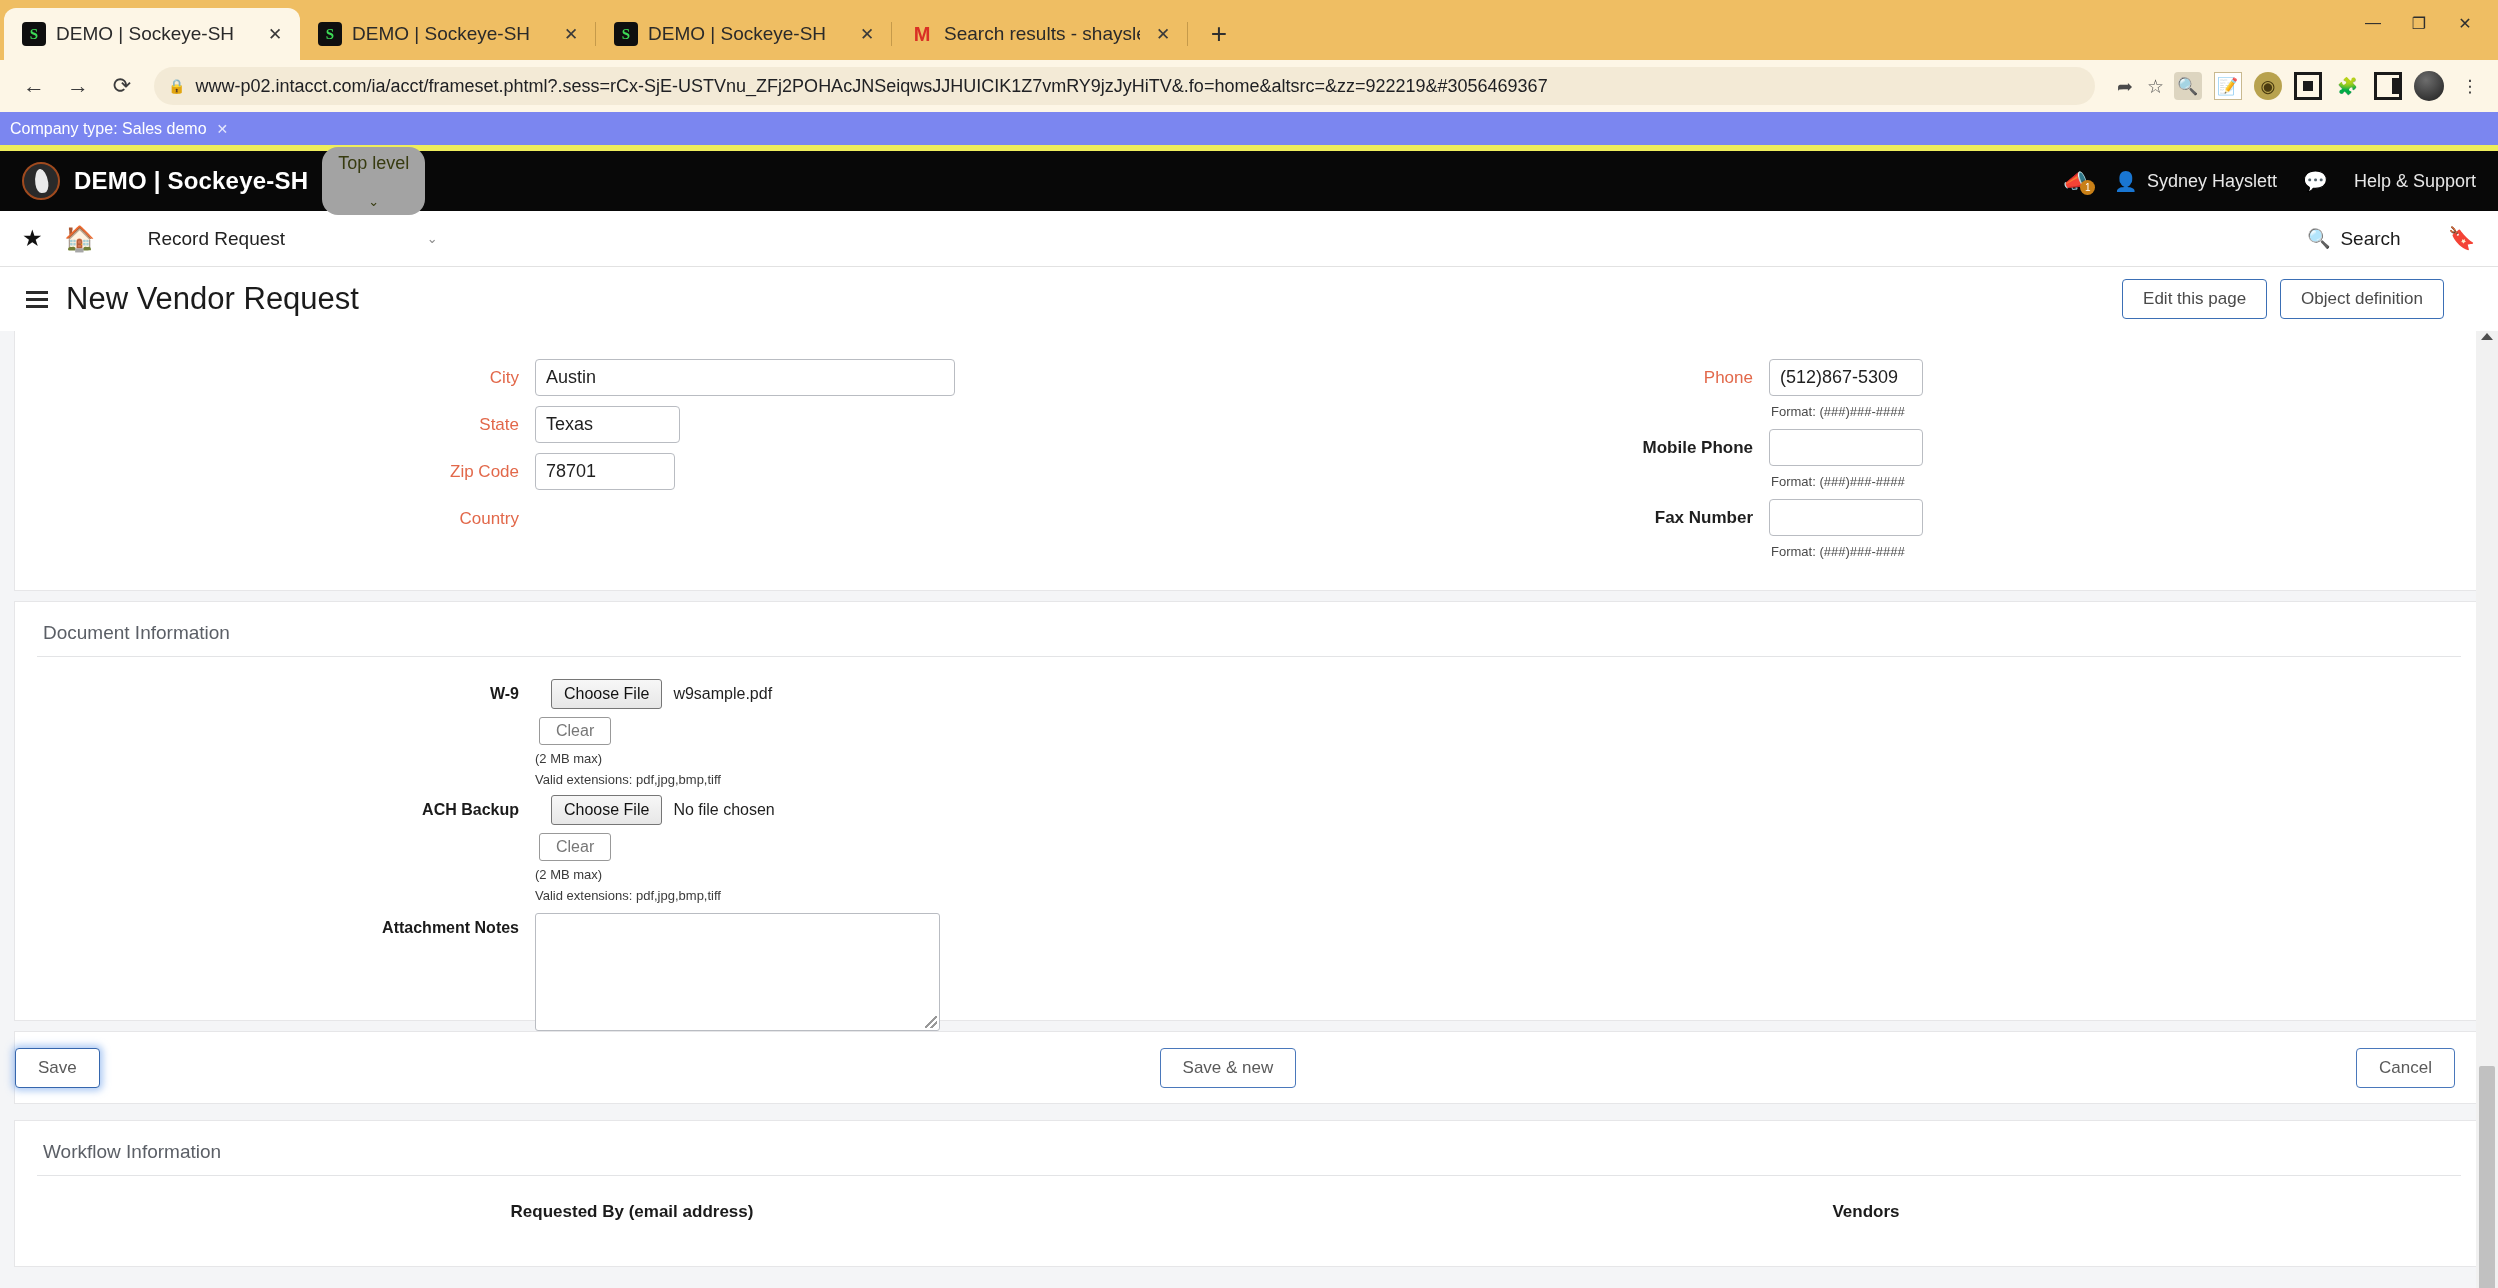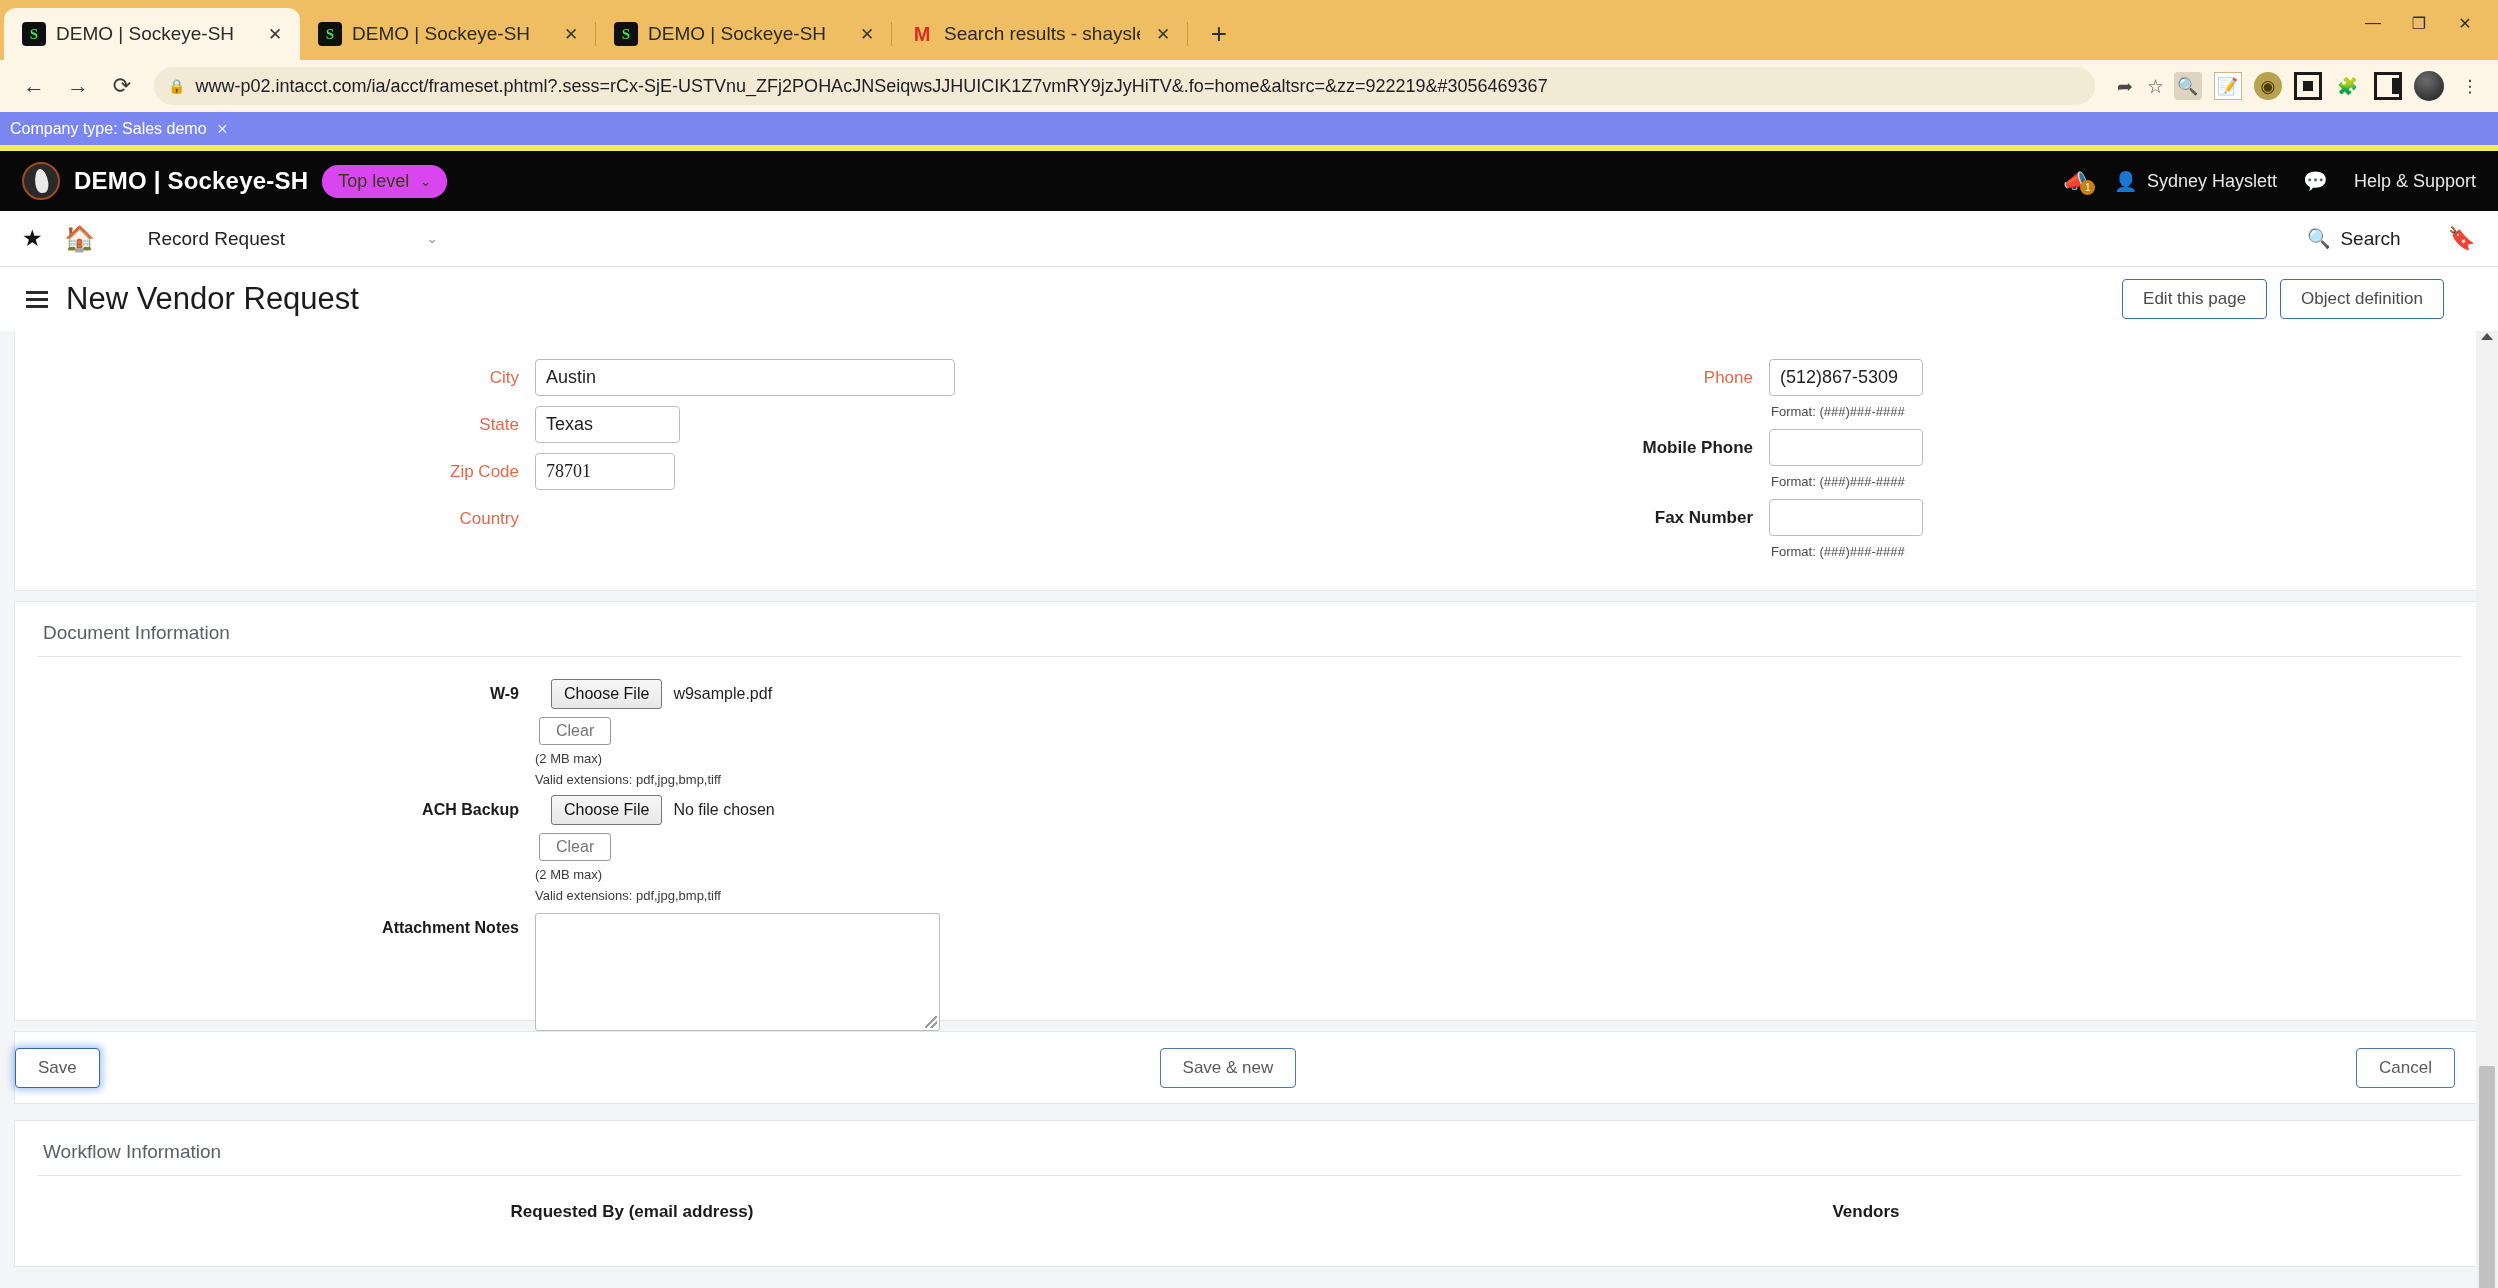--- a/index.html
+++ b/index.html
@@ -167,26 +167,26 @@
     width: 13px; height: 24px;
     background: #e9e9e9;
     border-radius: 50% 50% 40% 40% / 60% 60% 40% 40%;
     transform: rotate(-8deg);
   }
   .app-brand {
     color: #fff; font-size: 24px; font-weight: bold;
     letter-spacing: .2px;
   }
   .toplevel-pill {
-    background: #d946ef;
+    background: #a3a3a3;
     color: #373b10;
     border-radius: 16px;
     padding: 6px 16px;
     font-size: 18px;
-    display: flex; align-items: center; gap: 11px;
+    display: flex; align-items: center; gap: 20px; flex-direction: column;
   }
   .toplevel-pill .cv { font-size: 13px; }
   .hdr-spacer { flex: 1 1 auto; }
   .hdr-right { display: flex; align-items: center; gap: 26px; }
   .hdr-item {
     color: #e8e8e8; font-size: 18px;
     display: flex; align-items: center; gap: 9px;
   }
   .megaphone { position: relative; font-size: 20px; color:#fff; }
   .megaphone .dot {
@@ -285,21 +285,21 @@
     border-radius: 4px;
     height: 37px;
     font-size: 18px;
     color: #1f1f1f;
     padding: 0 10px;
     background: #fff;
     display: flex; align-items: center;
   }
   .inp.w-lg { width: 420px; }
   .inp.w-md { width: 145px; }
-  .inp.w-sm { width: 140px; font-family: Liberation Serif, serif; }
+  .inp.w-sm { width: 140px; }
   .inp.w-ph  { width: 154px; }
   .sel {
     border: 1px solid #b9bcc2;
     border-radius: 4px;
     height: 37px;
     width: 195px;
     font-size: 18px;
     color: #1f1f1f;
     padding: 0 10px;
     background: #fff;

